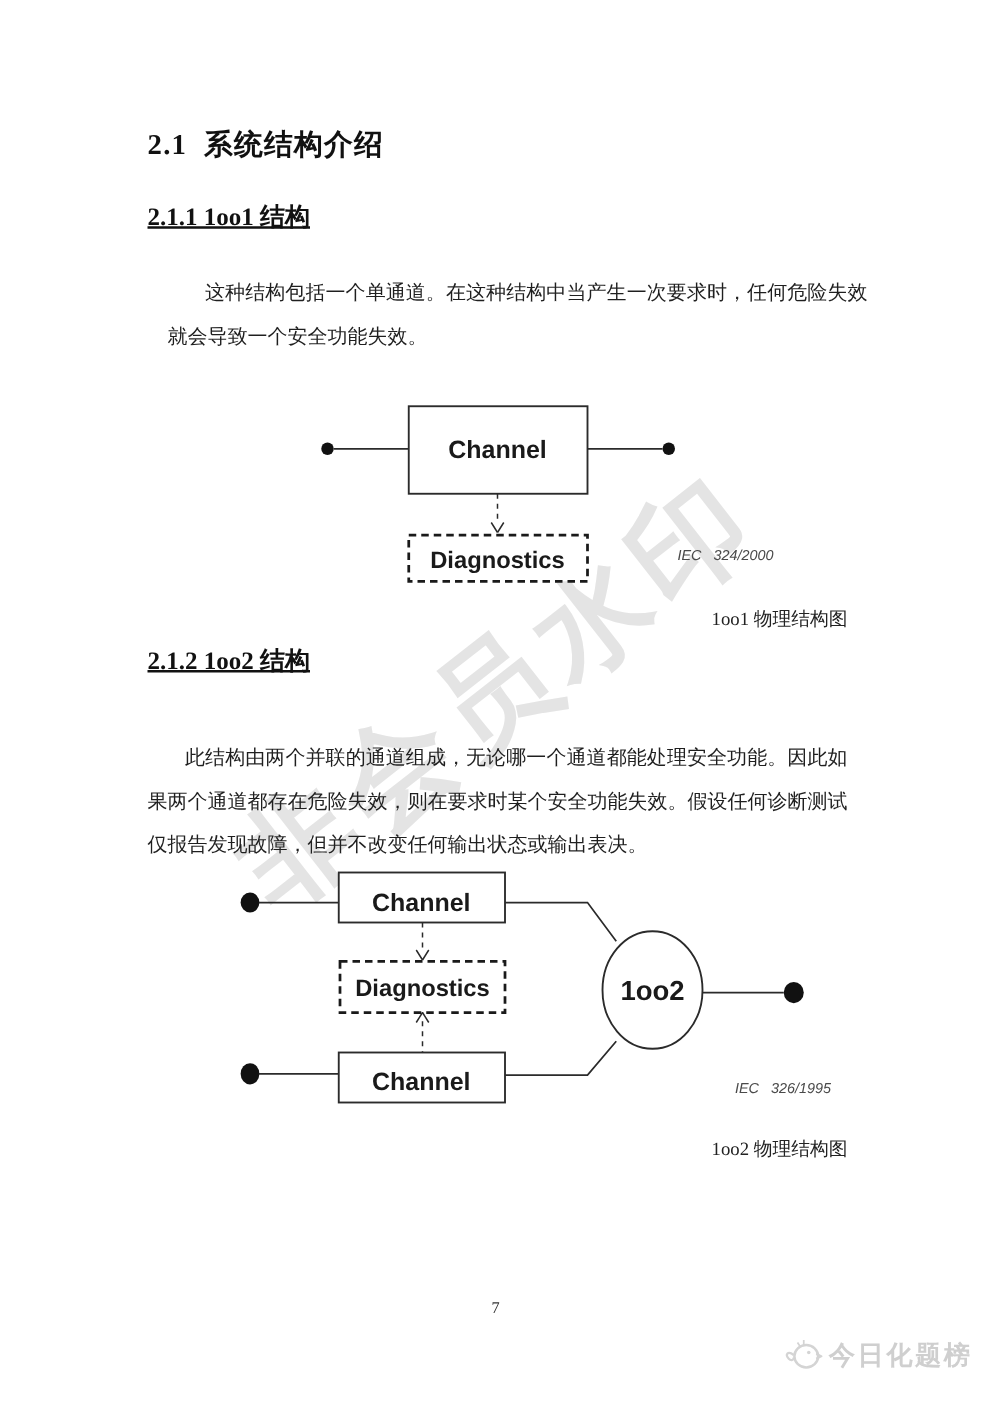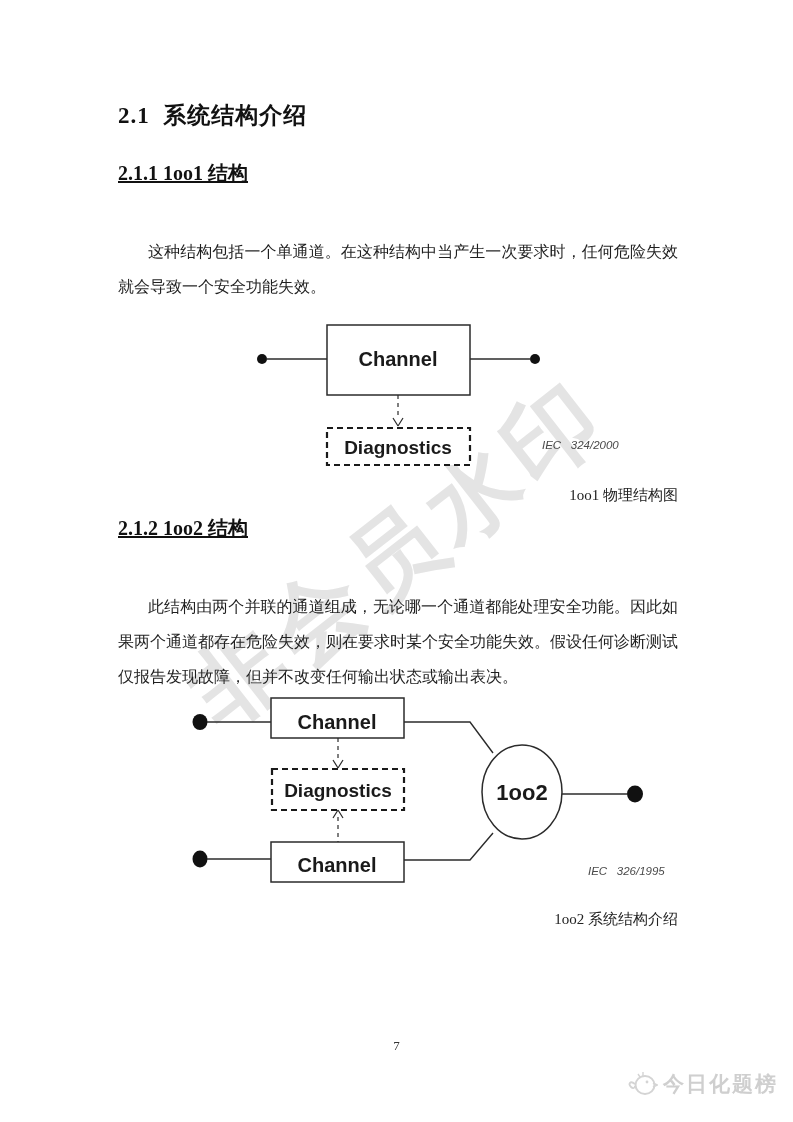--- a/index.html
+++ b/index.html
@@ -14,21 +14,21 @@
   }
   .h2{
     left:118px;font-size:20px;font-weight:bold;color:#111;white-space:pre;text-decoration:underline;
   }
   .h2-a{top:160px;}
   .h2-b{top:515px;}
   .para{
     left:118px;width:560px;font-size:16px;line-height:35px;
     text-indent:30px;text-align:justify;color:#1f1f1f;
   }
-  .para-a{top:234px;}
+  .para-a{top:217px;margin-left:16px;}
   .para-b{top:589px;}
   .figcaption{
     left:118px;width:560px;text-align:right;font-size:15px;color:#222;
     white-space:pre;
   }
   .cap-a{top:486px;}
   .cap-b{top:910px;}
   .iec{
     font-family:"Liberation Sans", sans-serif;font-style:italic;
     font-size:11.5px;color:#4a4a4a;white-space:pre;
@@ -122,21 +122,21 @@
 
       <path d="M224 170 L290 170 L313 143" fill="none" stroke="#2b2b2b" stroke-width="1.4"></path>
 
       <ellipse cx="342" cy="102" rx="40" ry="47" fill="#ffffff" stroke="#2b2b2b" stroke-width="1.5"></ellipse>
       <text class="blk" x="342" y="110" font-size="22" text-anchor="middle">1oo2</text>
 
       <line x1="382" y1="104" x2="447" y2="104" stroke="#2b2b2b" stroke-width="1.4"></line>
       <ellipse cx="455" cy="104" rx="8" ry="8.5" fill="#111"></ellipse>
     </svg>
     <span class="abs iec iec-b">IEC   326/1995</span>
-    <div class="abs figcaption cap-b">1oo2 系统结构介绍</div>
+    <div class="abs figcaption cap-b">1oo2 物理结构图</div>
 
     <div class="abs pagenum">7</div>
 
     <div class="abs brand">
       <svg width="32" height="28" viewBox="0 0 32 28">
         <ellipse cx="19" cy="15" rx="9.5" ry="9" fill="none" stroke="#d4d4d4" stroke-width="2"></ellipse>
         <path d="M9 14 C4 10 2 14 5 17 C7 19 9 18 9 16" fill="none" stroke="#d4d4d4" stroke-width="1.8"></path>
         <circle cx="21" cy="12" r="1.4" fill="#d4d4d4"></circle>
         <path d="M27 13 L31 15 L27 17" fill="none" stroke="#d4d4d4" stroke-width="1.6"></path>
         <path d="M12 4 L14 7 M17 2 L17 6" stroke="#d4d4d4" stroke-width="1.4"></path>

